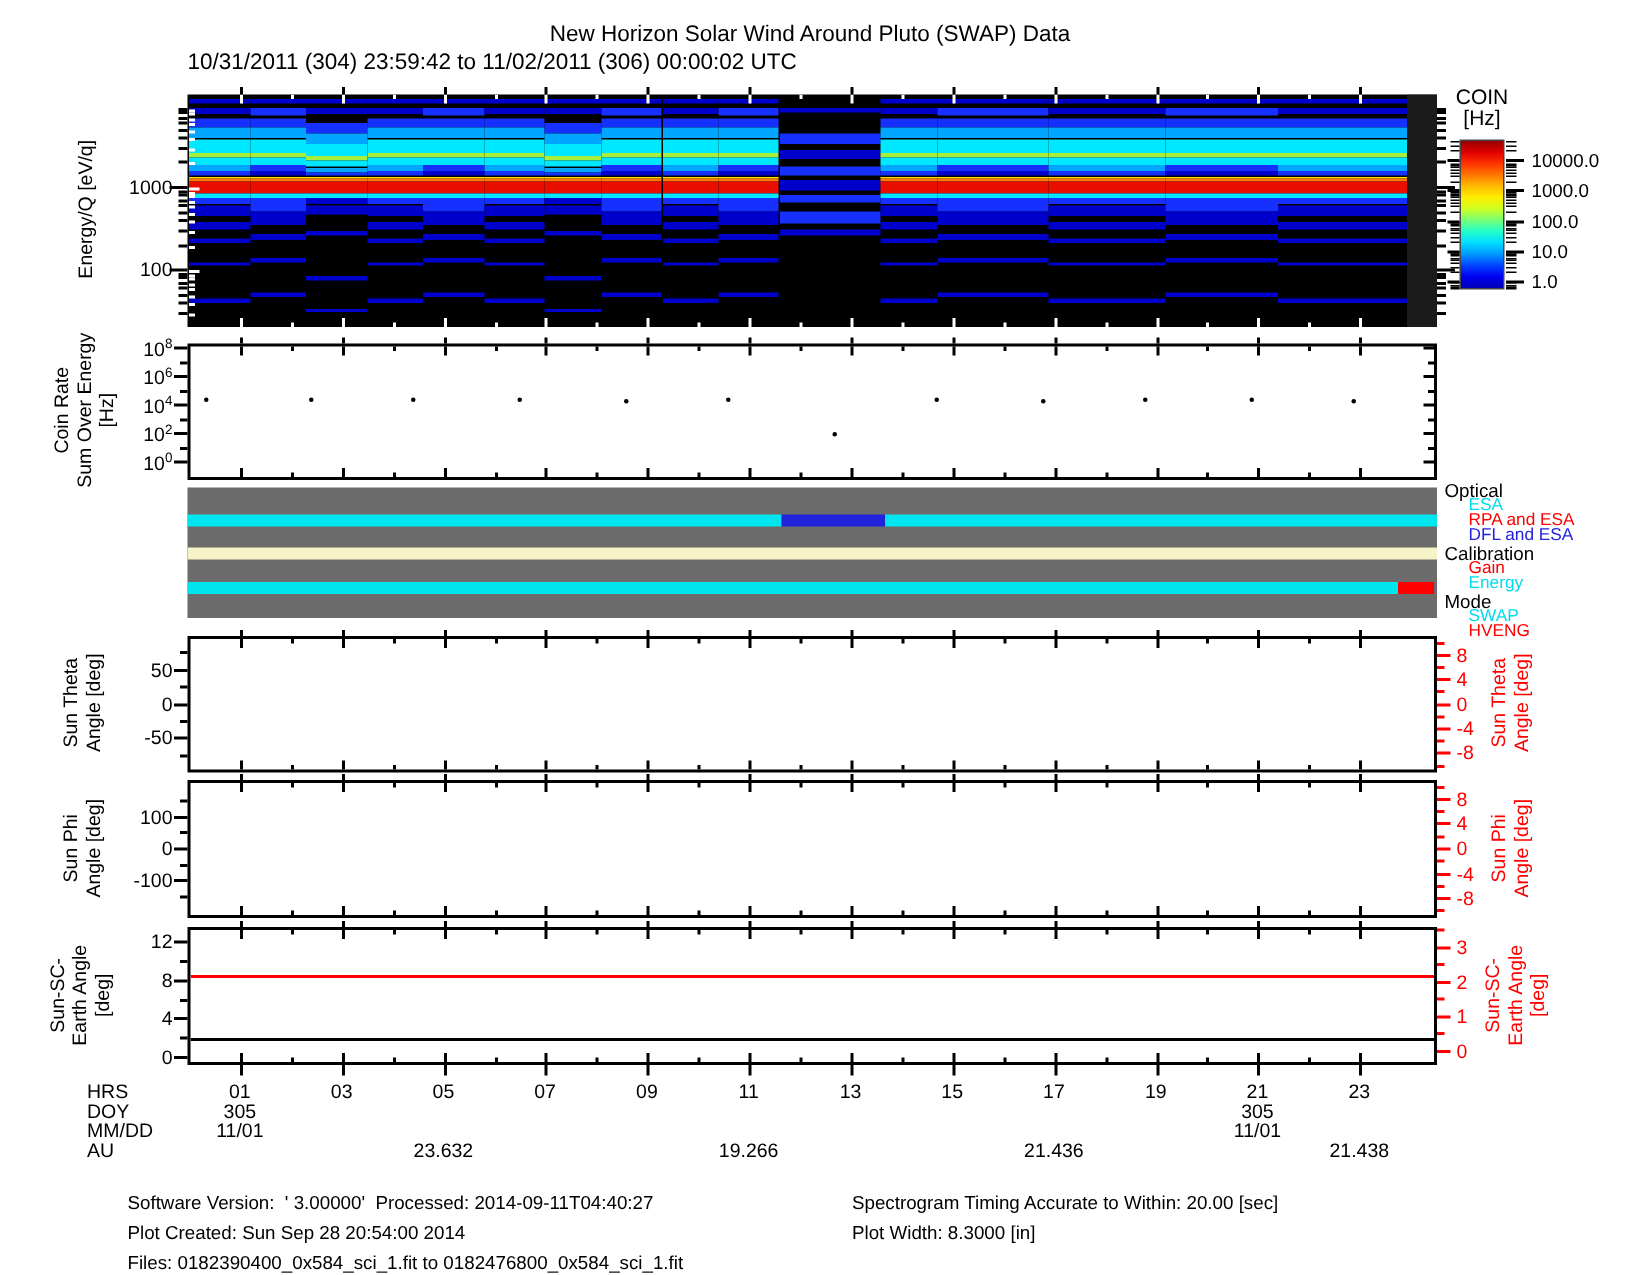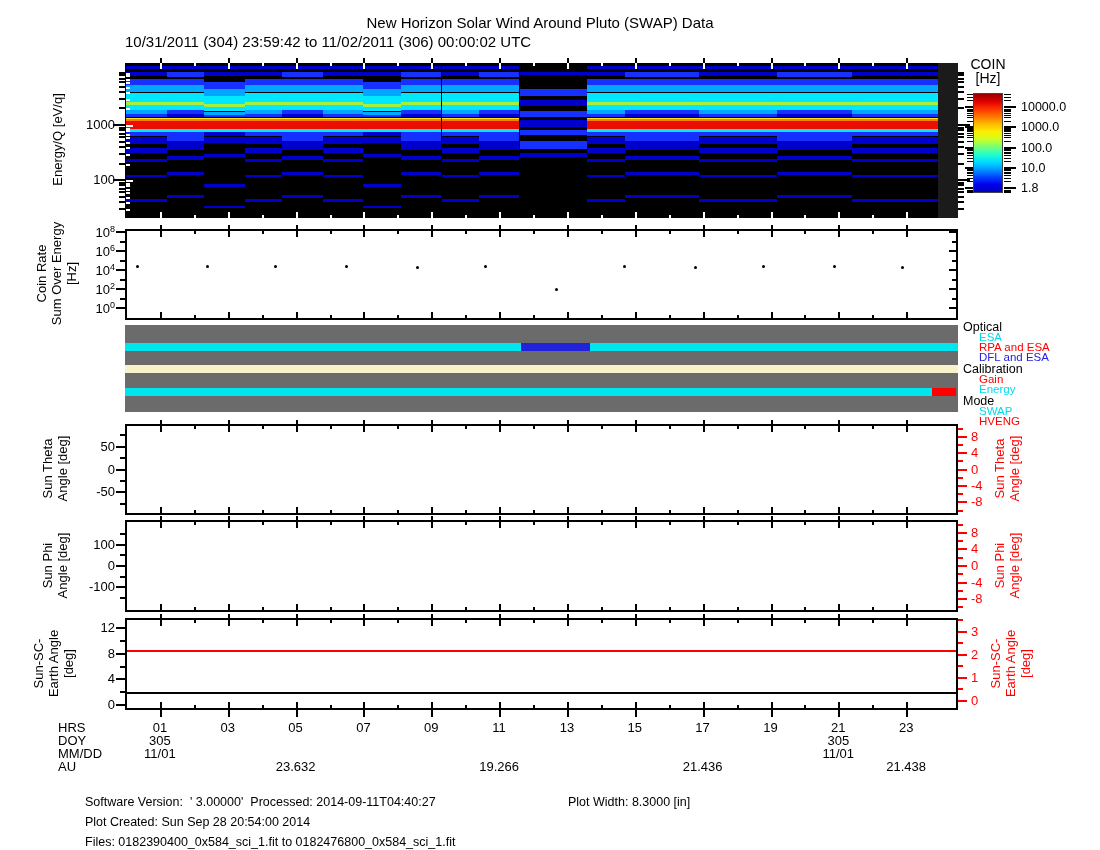--- a/index.html
+++ b/index.html
@@ -425,20 +425,21 @@
   <div class="abs rowhdr" style="left:58px;top:733px;">DOY</div>
   <div class="abs rowhdr" style="left:58px;top:746px;">MM/DD</div>
   <div class="abs rowhdr" style="left:58px;top:759px;">AU</div>
 
   <div class="abs" style="left:85px;top:792px;width:470px;">
     <div class="footer-line">Software Version:  ' 3.00000'  Processed: 2014-09-11T04:40:27</div>
     <div class="footer-line">Plot Created: Sun Sep 28 20:54:00 2014</div>
     <div class="footer-line">Files: 0182390400_0x584_sci_1.fit to 0182476800_0x584_sci_1.fit</div>
   </div>
   <div class="abs" style="left:568px;top:792px;width:420px;">
+    <div class="footer-line">Spectrogram Timing Accurate to Within: 20.00 [sec]</div>
     <div class="footer-line">Plot Width: 8.3000 [in]</div>
   </div>
 
 <div style="position: absolute; box-sizing: border-box; left: 113px; top: 124px; width: 12px; height: 2px; background: rgb(0, 0, 0);"></div>
     <div style="position: absolute; box-sizing: border-box; left: 958px; top: 124px; width: 12px; height: 2px; background: rgb(0, 0, 0);"></div>
     <div style="position: absolute; box-sizing: border-box; left: 63px; top: 117px; width: 52px; height: 15px; text-align: right; font: 13px &quot;Liberation Sans&quot;, &quot;DejaVu Sans&quot;, sans-serif;">1000</div>
     <div style="position: absolute; box-sizing: border-box; left: 113px; top: 179px; width: 12px; height: 2px; background: rgb(0, 0, 0);"></div>
     <div style="position: absolute; box-sizing: border-box; left: 958px; top: 179px; width: 12px; height: 2px; background: rgb(0, 0, 0);"></div>
     <div style="position: absolute; box-sizing: border-box; left: 63px; top: 172px; width: 52px; height: 15px; text-align: right; font: 13px &quot;Liberation Sans&quot;, &quot;DejaVu Sans&quot;, sans-serif;">100</div>
     <div style="position: absolute; box-sizing: border-box; left: 119px; top: 107.4px; width: 6px; height: 2px; background: rgb(0, 0, 0);"></div>
@@ -891,21 +892,21 @@
     <div style="position: absolute; box-sizing: border-box; left: 965px; top: 126.3px; width: 8px; height: 2px; background: rgb(0, 0, 0);"></div>
     <div style="position: absolute; box-sizing: border-box; left: 1021px; top: 120.3px; width: 60px; height: 14px; font: 12.5px &quot;Liberation Sans&quot;, &quot;DejaVu Sans&quot;, sans-serif;">1000.0</div>
     <div style="position: absolute; box-sizing: border-box; left: 1004px; top: 146.5px; width: 12px; height: 2px; background: rgb(0, 0, 0);"></div>
     <div style="position: absolute; box-sizing: border-box; left: 965px; top: 146.5px; width: 8px; height: 2px; background: rgb(0, 0, 0);"></div>
     <div style="position: absolute; box-sizing: border-box; left: 1021px; top: 140.5px; width: 60px; height: 14px; font: 12.5px &quot;Liberation Sans&quot;, &quot;DejaVu Sans&quot;, sans-serif;">100.0</div>
     <div style="position: absolute; box-sizing: border-box; left: 1004px; top: 166.8px; width: 12px; height: 2px; background: rgb(0, 0, 0);"></div>
     <div style="position: absolute; box-sizing: border-box; left: 965px; top: 166.8px; width: 8px; height: 2px; background: rgb(0, 0, 0);"></div>
     <div style="position: absolute; box-sizing: border-box; left: 1021px; top: 160.8px; width: 60px; height: 14px; font: 12.5px &quot;Liberation Sans&quot;, &quot;DejaVu Sans&quot;, sans-serif;">10.0</div>
     <div style="position: absolute; box-sizing: border-box; left: 1004px; top: 187px; width: 12px; height: 2px; background: rgb(0, 0, 0);"></div>
     <div style="position: absolute; box-sizing: border-box; left: 965px; top: 187px; width: 8px; height: 2px; background: rgb(0, 0, 0);"></div>
-    <div style="position: absolute; box-sizing: border-box; left: 1021px; top: 181px; width: 60px; height: 14px; font: 12.5px &quot;Liberation Sans&quot;, &quot;DejaVu Sans&quot;, sans-serif;">1.8</div>
+    <div style="position: absolute; box-sizing: border-box; left: 1021px; top: 181px; width: 60px; height: 14px; font: 12.5px &quot;Liberation Sans&quot;, &quot;DejaVu Sans&quot;, sans-serif;">1.0</div>
     <div style="position: absolute; box-sizing: border-box; left: 1004px; top: 100.4px; width: 7px; height: 1px; background: rgb(0, 0, 0);"></div>
     <div style="position: absolute; box-sizing: border-box; left: 967px; top: 100.4px; width: 6px; height: 1px; background: rgb(0, 0, 0);"></div>
     <div style="position: absolute; box-sizing: border-box; left: 1004px; top: 96.8px; width: 7px; height: 1px; background: rgb(0, 0, 0);"></div>
     <div style="position: absolute; box-sizing: border-box; left: 967px; top: 96.8px; width: 6px; height: 1px; background: rgb(0, 0, 0);"></div>
     <div style="position: absolute; box-sizing: border-box; left: 1004px; top: 94.3px; width: 7px; height: 1px; background: rgb(0, 0, 0);"></div>
     <div style="position: absolute; box-sizing: border-box; left: 967px; top: 94.3px; width: 6px; height: 1px; background: rgb(0, 0, 0);"></div>
     <div style="position: absolute; box-sizing: border-box; left: 1004px; top: 120.7px; width: 7px; height: 1px; background: rgb(0, 0, 0);"></div>
     <div style="position: absolute; box-sizing: border-box; left: 967px; top: 120.7px; width: 6px; height: 1px; background: rgb(0, 0, 0);"></div>
     <div style="position: absolute; box-sizing: border-box; left: 1004px; top: 117.1px; width: 7px; height: 1px; background: rgb(0, 0, 0);"></div>
     <div style="position: absolute; box-sizing: border-box; left: 967px; top: 117.1px; width: 6px; height: 1px; background: rgb(0, 0, 0);"></div>

